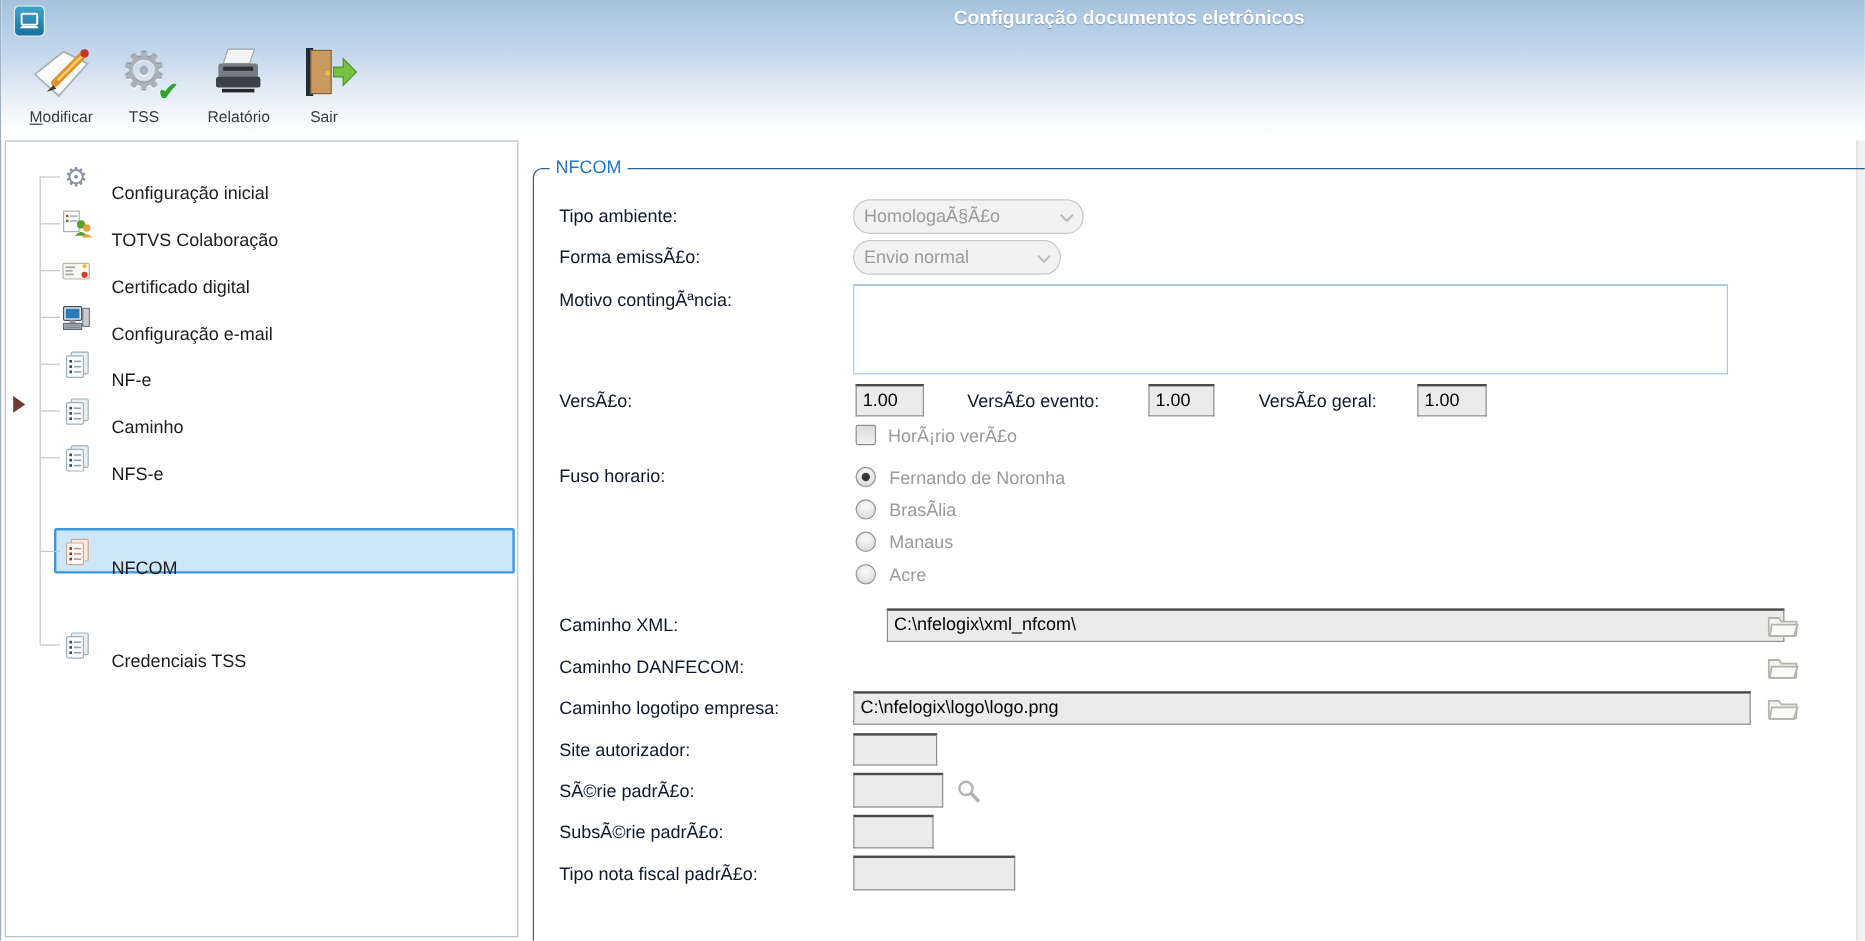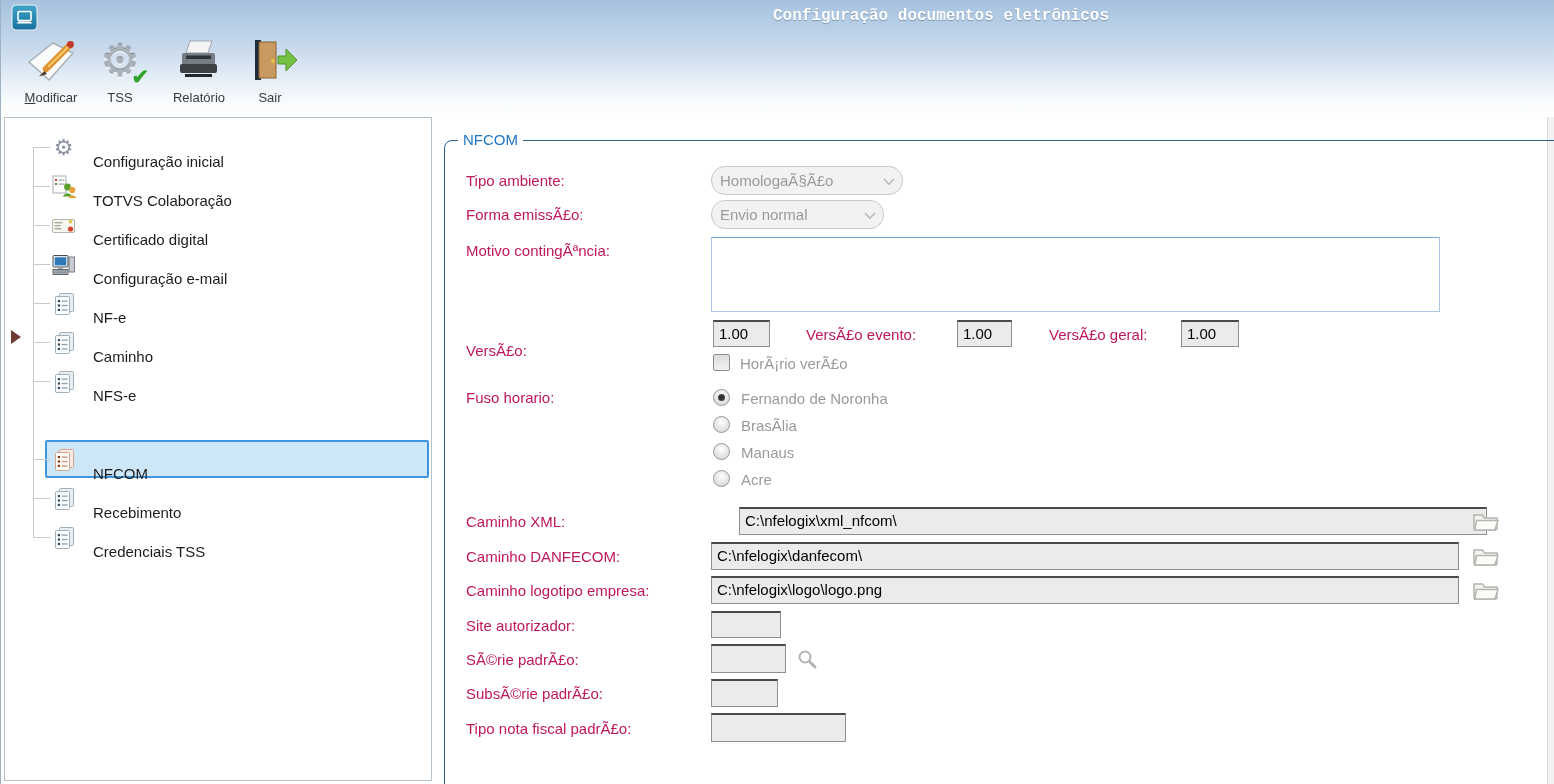--- a/index.html
+++ b/index.html
@@ -11,21 +11,20 @@
   
   .header{
     position:absolute;left:0;top:0;width:1554px;height:115px;
     background:linear-gradient(180deg,#a6c1dd 0%,#b3cbe4 16%,#c6d8ec 40%,#e2ecf5 66%,#f8fbfd 88%,#ffffff 100%);
   }
   .app-icon{position:absolute;left:10px;top:4px;width:27px;height:27px;}
   .win-title{
     position:absolute;top:7px;left:940px;transform:translateX(-50%);
     color:#fff;font-size:16px;font-weight:bold;white-space:nowrap;
     text-shadow:0 1px 1px rgba(90,120,150,.65);
-    font-family:Liberation Mono, monospace;
   }
   .toolbar{position:absolute;left:0;top:36px;height:74px;width:100%;}
   .tb-btn{position:absolute;top:0;height:72px;text-align:center;cursor:default;}
   .tb-btn .tb-ico{display:block;height:52px;}
   .tb-btn .tb-label{display:block;font-size:13px;color:#3a3a3a;margin-top:2px;white-space:nowrap;}
   .tb-modificar{left:10px;width:80px;}
   .tb-tss{left:92px;width:54px;}
   .tb-relatorio{left:158px;width:80px;}
   .tb-sair{left:242px;width:54px;}
   .mnemonic{text-decoration:underline;}
@@ -53,21 +52,21 @@
   }
   .gear-small{font-size:22px;line-height:26px;color:#8d93a6;text-shadow:0 1px 0 #fff;}
   .groupbox{
     position:absolute;left:443px;top:140px;width:1120px;height:700px;
     border:1px solid #2e6089;border-radius:8px 0 0 0;box-sizing:border-box;z-index:1;
   }
   .group-label{
     position:absolute;left:457px;top:131px;padding:0 5px;background:#fff;
     color:#2176c7;font-size:15px;z-index:2;
   }
-  .flabel{position:absolute;left:465px;font-size:15px;color:#be185d;white-space:nowrap;z-index:2;}
+  .flabel{position:absolute;left:465px;font-size:15px;color:#0f172a;white-space:nowrap;z-index:2;}
   .gray-label{position:absolute;font-size:15px;color:#9a9a9a;white-space:nowrap;z-index:2;}
   .combo{
     position:absolute;height:29px;background:#f2f2f2;border:1px solid #c9c9c9;border-radius:14px;
     font-size:15px;color:#9a9a9a;line-height:27px;padding-left:8px;box-sizing:border-box;z-index:2;
   }
   .combo .chev{position:absolute;right:7px;top:11px;}
   .txtarea{
     position:absolute;left:710px;top:237px;width:729px;height:75px;background:#fff;
     border:1px solid #a9c9e8;border-top-color:#7aa7cf;box-sizing:border-box;z-index:2;
   }
@@ -280,29 +279,20 @@
       <div class="tree-row" style="top:322px;z-index:1">
         <span class="tick"></span>
         <span class="tree-ico" style="filter:hue-rotate(170deg) saturate(2.2)">
             <svg width="26" height="26">
               <use href="#i-doclist"></use>
             </svg>
           </span>
         <span class="tree-label">NFCOM</span>
       </div>
 
-      <div class="tree-row" style="top:361px">
-        <span class="tick"></span>
-        <span class="tree-ico">
-            <svg width="26" height="26">
-              <use href="#i-doclist"></use>
-            </svg>
-          </span>
-        <span class="tree-label">Recebimento</span>
-      </div>
 
       <div class="tree-row" style="top:400px">
         <span class="tick"></span>
         <span class="tree-ico">
             <svg width="26" height="26">
               <use href="#i-doclist"></use>
             </svg>
           </span>
         <span class="tree-label">Credenciais TSS</span>
       </div>
@@ -330,21 +320,21 @@
     <span class="chev">
         <svg width="12" height="8">
           <use href="#i-chev"></use>
         </svg>
       </span>
   </div>
 
   <div class="flabel" style="top:242px">Motivo contingÃªncia:</div>
   <div class="txtarea"></div>
 
-  <div class="flabel" style="top:342px">VersÃ£o:</div>
+  <div class="flabel" style="top:326px">VersÃ£o:</div>
   <div class="tinput" style="left:712px;top:320px;width:57px;height:27px">1.00</div>
   <div class="flabel" style="left:805px;top:326px">VersÃ£o evento:</div>
   <div class="tinput" style="left:956px;top:320px;width:55px;height:27px">1.00</div>
   <div class="flabel" style="left:1048px;top:326px">VersÃ£o geral:</div>
   <div class="tinput" style="left:1180px;top:320px;width:58px;height:27px">1.00</div>
 
   <div class="checkbox"></div>
   <div class="gray-label" style="left:739px;top:355px">HorÃ¡rio verÃ£o</div>
 
   <div class="flabel" style="top:389px">Fuso horario:</div>
@@ -359,21 +349,20 @@
 
   <div class="flabel" style="top:513px">Caminho XML:</div>
   <div class="tinput" style="left:738px;top:507px;width:748px;height:28px">C:\nfelogix\xml_nfcom\</div>
   <span class="icon-btn" style="left:1470px;top:508px">
     <span><svg width="30" height="24">
           <use href="#i-folder"></use>
         </svg></span>
   </span>
 
   <div class="flabel" style="top:548px">Caminho DANFECOM:</div>
-  <div class="tinput" style="left:710px;top:542px;width:748px;height:28px">C:\nfelogix\danfecom\</div>
   <span class="icon-btn" style="left:1470px;top:543px">
     <span><svg width="30" height="24">
           <use href="#i-folder"></use>
         </svg></span>
   </span>
 
   <div class="flabel" style="top:582px">Caminho logotipo empresa:</div>
   <div class="tinput" style="left:710px;top:576px;width:748px;height:28px">C:\nfelogix\logo\logo.png</div>
   <span class="icon-btn" style="left:1470px;top:577px">
     <span><svg width="30" height="24">

